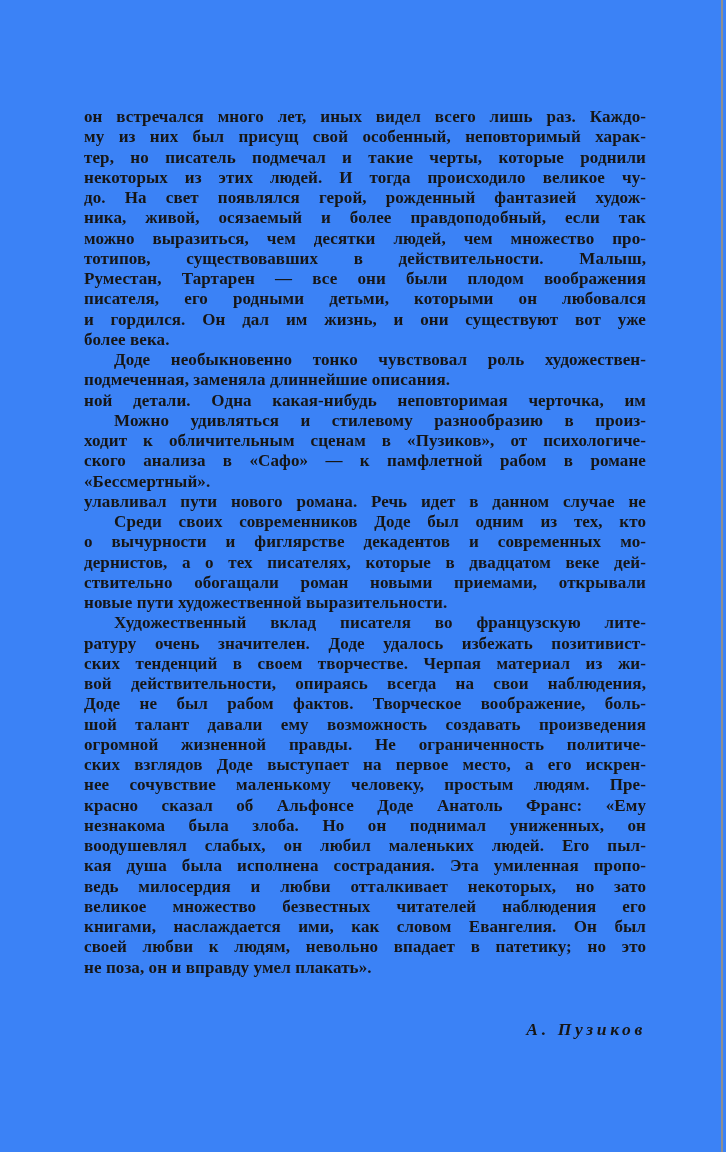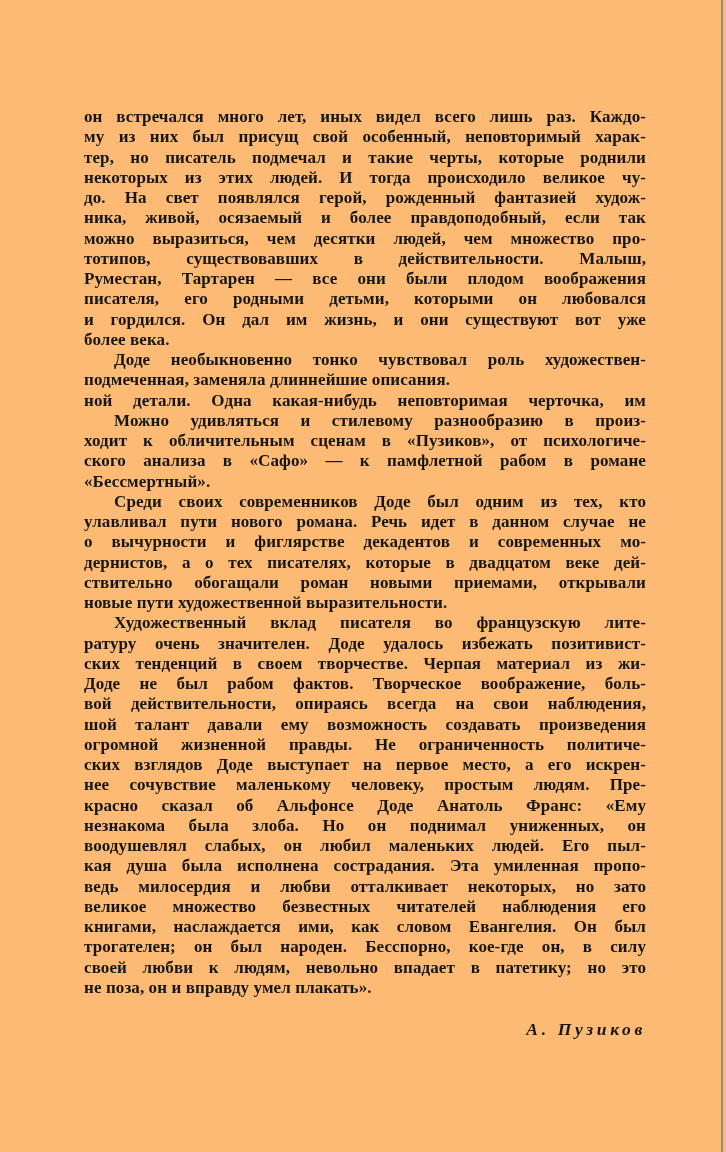--- a/index.html
+++ b/index.html
@@ -4,21 +4,21 @@
 <style>
   html, body {
     margin: 0;
     padding: 0;
     background: #e8e8e8;
   }
   .page {
     position: relative;
     width: 726px;
     height: 1152px;
-    background: #fdba74;
+    background: #3b82f6;
     overflow: hidden;
     font-family: "Liberation Serif", "DejaVu Serif", serif;
     color: #161616;
   }
   .text-block {
     position: absolute;
     left: 84px;
     top: 107px;
     width: 562px;
   }
@@ -84,44 +84,43 @@
         <div class="line last">подмеченная, заменяла длиннейшие описания.</div>
         <div class="line">ной детали. Одна какая-нибудь неповторимая черточка, им</div>
       </div>
       <div class="paragraph">
         <div class="line first">Можно удивляться и стилевому разнообразию в произ-</div>
         <div class="line">ходит к обличительным сценам в «Пузиков», от психологиче-</div>
         <div class="line">ского анализа в «Сафо» — к памфлетной рабом в романе</div>
         <div class="line last">«Бессмертный».</div>
       </div>
       <div class="paragraph">
+        <div class="line">улавливал пути нового романа. Речь идет в данном случае не</div>
         <div class="line first">Среди своих современников Доде был одним из тех, кто</div>
-        <div class="line">улавливал пути нового романа. Речь идет в данном случае не</div>
         <div class="line">о вычурности и фиглярстве декадентов и современных мо-</div>
         <div class="line">дернистов, а о тех писателях, которые в двадцатом веке дей-</div>
         <div class="line">ствительно обогащали роман новыми приемами, открывали</div>
         <div class="line last">новые пути художественной выразительности.</div>
       </div>
       <div class="paragraph">
         <div class="line first">Художественный вклад писателя во французскую лите-</div>
         <div class="line">ратуру очень значителен. Доде удалось избежать позитивист-</div>
         <div class="line">ских тенденций в своем творчестве. Черпая материал из жи-</div>
+        <div class="line">вой действительности, опираясь всегда на свои наблюдения,</div>
         <div class="line">Доде не был рабом фактов. Творческое воображение, боль-</div>
-        <div class="line">вой действительности, опираясь всегда на свои наблюдения,</div>
         <div class="line">шой талант давали ему возможность создавать произведения</div>
         <div class="line">огромной жизненной правды. Не ограниченность политиче-</div>
         <div class="line">ских взглядов Доде выступает на первое место, а его искрен-</div>
         <div class="line">нее сочувствие маленькому  человеку, простым людям. Пре-</div>
         <div class="line">красно сказал об Альфонсе Доде Анатоль Франс: «Ему</div>
         <div class="line">незнакома была злоба. Но он поднимал униженных, он</div>
         <div class="line">воодушевлял слабых, он любил маленьких людей. Его пыл-</div>
         <div class="line">кая душа была исполнена сострадания. Эта умиленная пропо-</div>
         <div class="line">ведь милосердия и любви отталкивает некоторых, но зато</div>
         <div class="line">великое множество безвестных читателей наблюдения его</div>
         <div class="line">книгами, наслаждается ими, как словом Евангелия. Он был</div>
-        <div class="line">трогателен; он был народен. Бесспорно, кое-где он, в силу</div>
         <div class="line">своей любви к людям, невольно впадает в патетику; но это</div>
         <div class="line last">не поза, он и вправду умел плакать».</div>
       </div>
     </div>
   <div class="signature">А. Пузиков</div>
   <div class="page-edge-line"></div>
 </div>
 
 </body></html>

